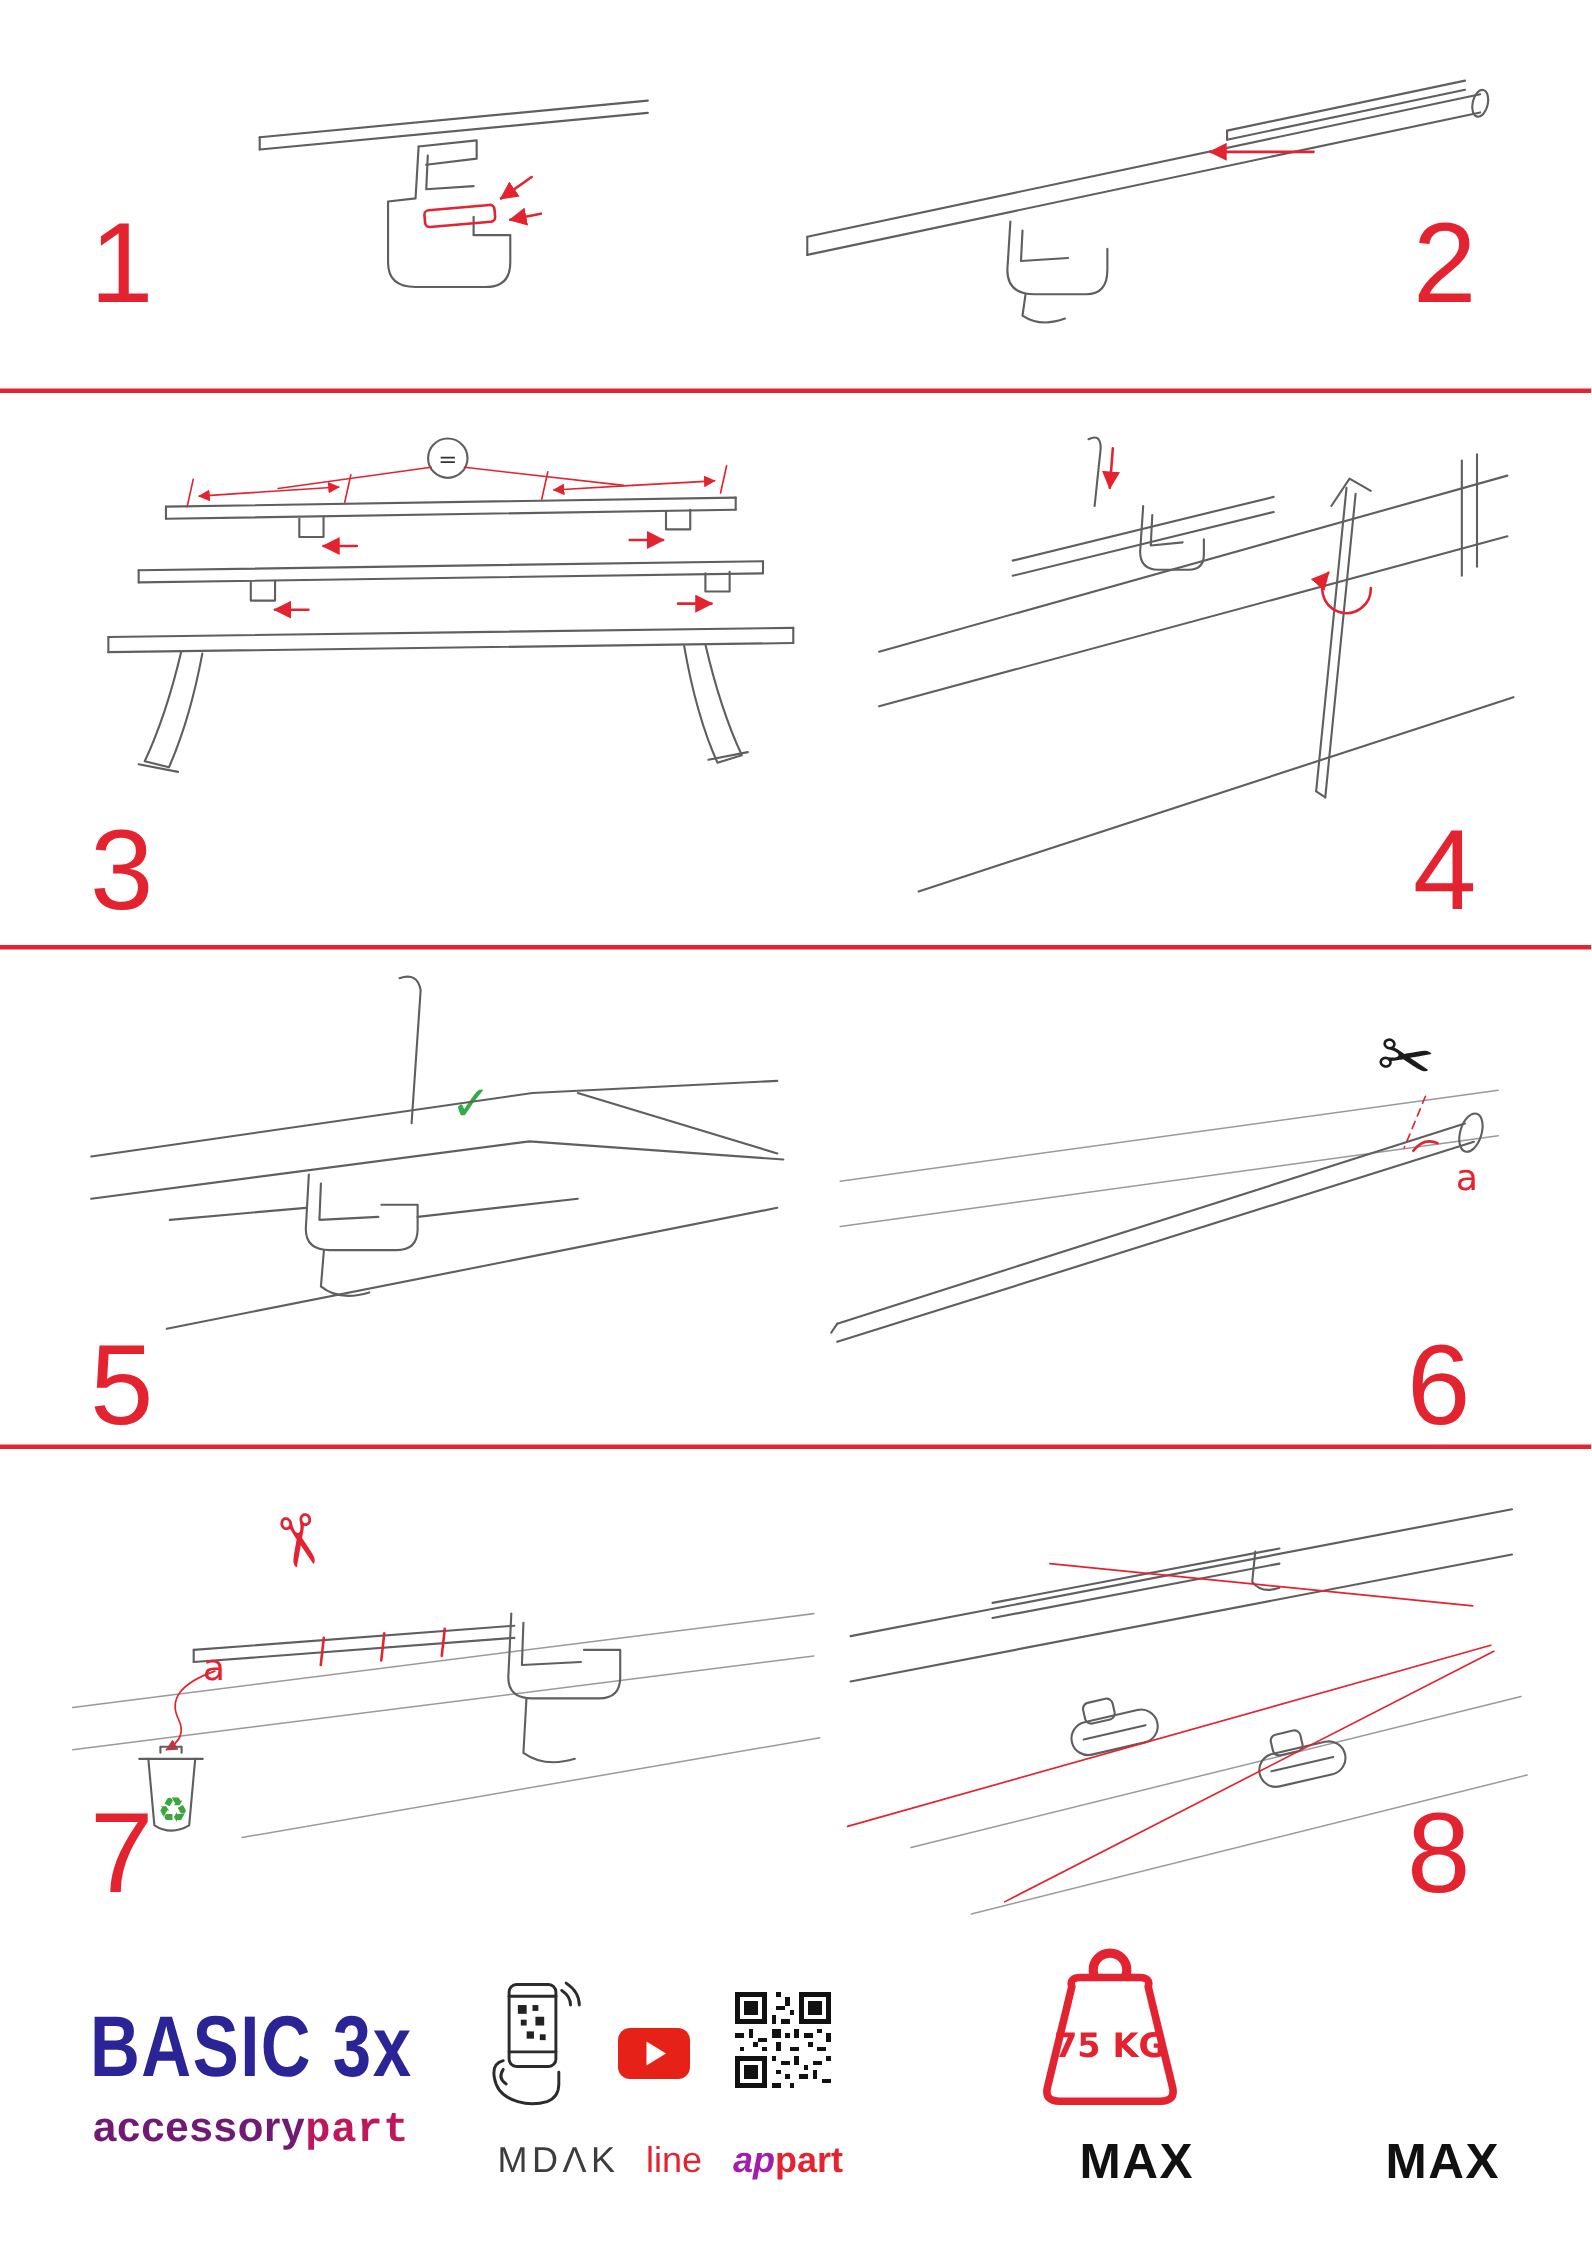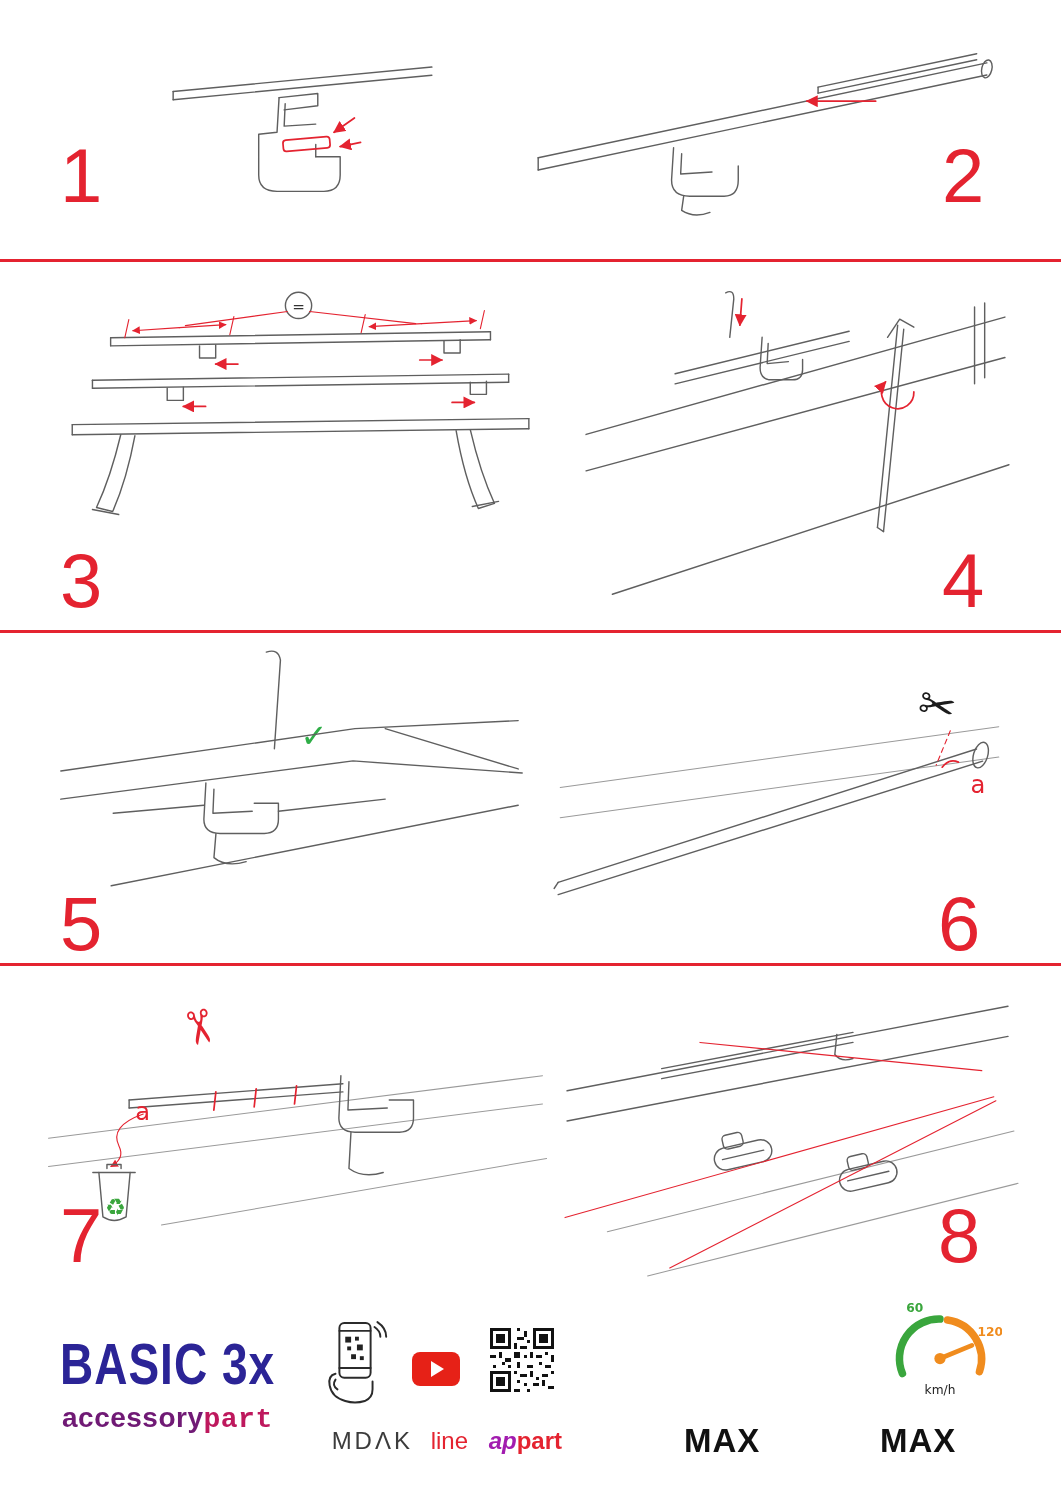--- a/index.html
+++ b/index.html
@@ -30,21 +30,21 @@
                  color:#2b2496; letter-spacing:1px; transform:scaleY(1.25); transform-origin:left top; }
   .brand-sub { position:absolute; left:62px; top:1402px; font-size:28px; font-weight:bold; letter-spacing:.5px; }
   .brand-sub .b { color:#701a75; }
   .brand-sub .r { color:#be185d;font-family:Liberation Mono, monospace; }
   .partner-label { position:absolute; top:1427px; font-size:24px; text-align:right; }
   .mdak   { left:293px; width:120px; color:#3c3c3c; letter-spacing:3px; }
   .ipqi   { left:404px; width:64px;  color:#e42330; }
   .apline { left:484px; width:78px;  font-weight:bold; }
   .apline .b { color:#a21caf;font-style:italic; } .apline .r { color:#e42330; }
   .max-label { position:absolute; top:1422px; font-size:33px; font-weight:bold; color:#111;
-               text-align:left; letter-spacing:1px; }
+               text-align:right; letter-spacing:1px; }
 </style>
 </head>
 <body>
 
 <svg width="0" height="0" style="position:absolute">
   <defs>
     <marker id="arrR" viewBox="0 0 10 10" refX="9" refY="5" markerWidth="7" markerHeight="7" orient="auto-start-reverse">
       <path d="M0 0 L10 5 L0 10 z" fill="#e42330"></path>
     </marker>
   </defs>
@@ -321,28 +321,24 @@
           <rect x="14" y="18" width="2" height="1"></rect>
         <rect x="17" y="17" width="1" height="2"></rect>
           <rect x="19" y="19" width="2" height="1"></rect>
           <rect x="8" y="20" width="2" height="1"></rect>
         <rect x="12" y="20" width="1" height="1"></rect>
       </g>
     </svg>
   </div>
   <div class="partner-label apline"><span class="b">ap</span><span class="r">part</span></div>
 
+  <div class="panel" style="left:684px;top:1298px;width:112px;height:114px">
+    <svg viewBox="0 0 110 112">
+      <circle cx="55" cy="15" r="11" fill="none" stroke="#e42330" stroke-width="6"></circle>
+      <path d="M30 26 Q28 20 36 20 L74 20 Q82 20 80 26 L96 92 Q98 101 88 101 L22 101 Q12 101 14 92 Z" fill="#fff" stroke="#e42330" stroke-width="5" stroke-linejoin="round"></path>
+      <text x="55" y="72" text-anchor="middle" font-size="22" font-weight="bold" fill="#e42330">75 KG</text>
+    </svg>
+  </div>
   <div class="max-label" style="left:684px;width:112px">MAX</div>
 
-  <div class="panel" style="left:878px;top:1298px;width:124px;height:106px">
-    <svg viewBox="0 0 132 112">
-      <path d="M26 80 A42 42 0 0 1 66 22" fill="none" stroke="#3aa63d" stroke-width="8" stroke-linecap="round"></path>
-      <path d="M74 23 A42 42 0 0 1 108 78" fill="none" stroke="#f08c1e" stroke-width="8" stroke-linecap="round"></path>
-      <path d="M66 64 L100 50" stroke="#f08c1e" stroke-width="5" stroke-linecap="round"></path>
-      <circle cx="66" cy="64" r="6" fill="#f08c1e"></circle>
-      <text x="30" y="14" font-size="13" font-weight="bold" fill="#3aa63d">60</text>
-      <text x="106" y="40" font-size="13" font-weight="bold" fill="#f08c1e">120</text>
-      <text x="66" y="102" font-size="13" fill="#222" text-anchor="middle">km/h</text>
-    </svg>
-  </div>
   <div class="max-label" style="left:880px;width:120px">MAX</div>
 
 </div>
 
 </body></html>

